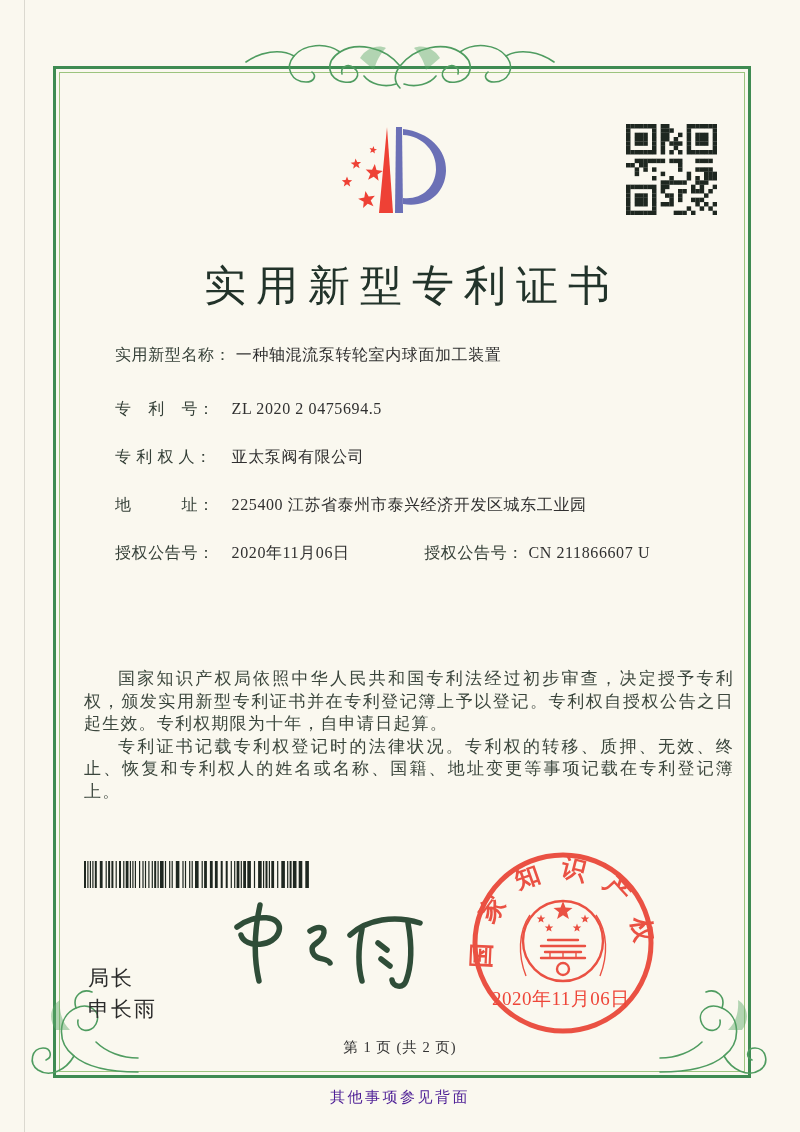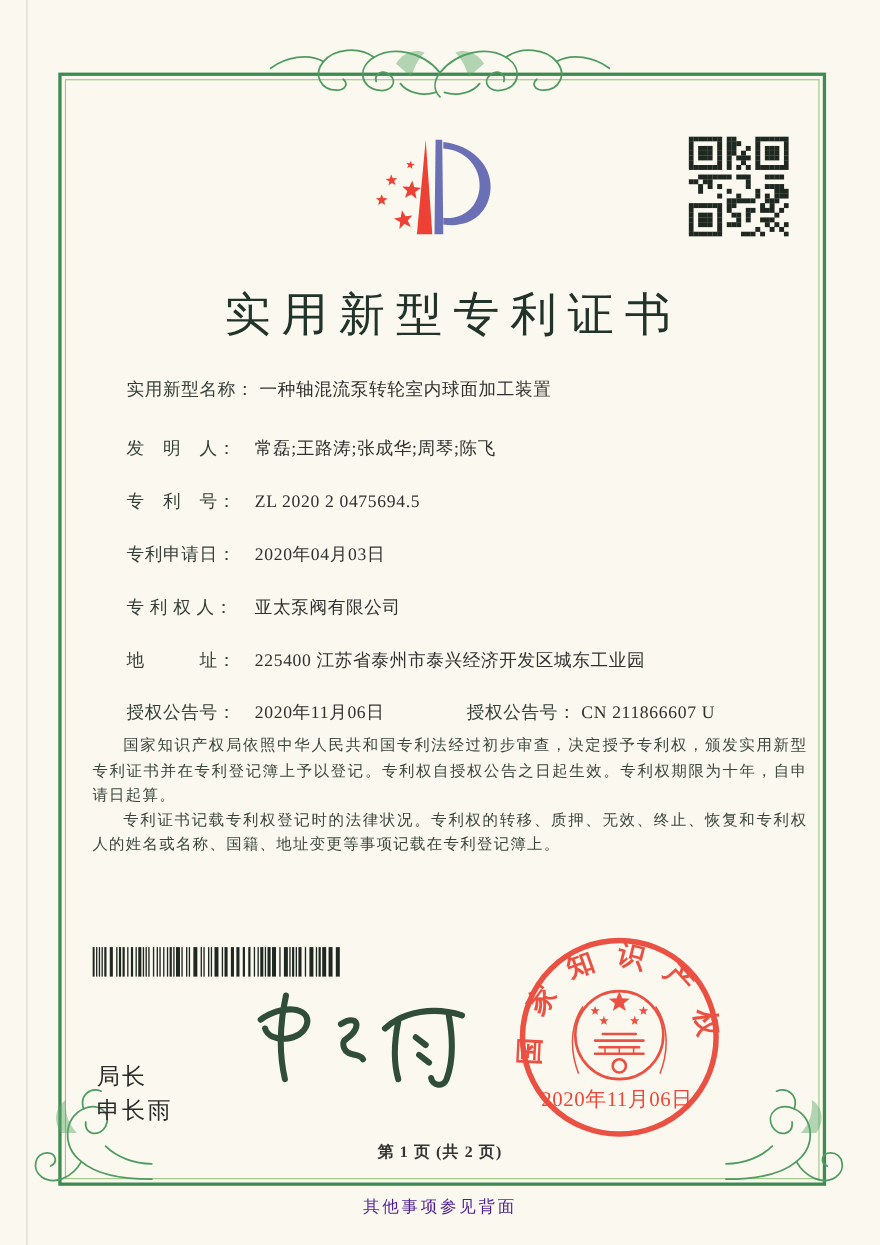--- a/index.html
+++ b/index.html
@@ -36,21 +36,21 @@
     font-size:42px; letter-spacing:10px; font-weight:500; color:var(--title-ink); z-index:3; margin:12px;}
   
   .fields{position:absolute; left:95px; top:344px; width:645px; z-index:3; font-size:16px;margin-left:20px;}
   .frow{line-height:22px; margin-bottom:26px; letter-spacing:.6px; white-space:nowrap;}
   .frow.first{margin-bottom:32px;}
   .fl{display:inline-block; min-width:112px; color:#343f37;}
   .fv{color:#303030;}
   .fl2{margin-left:70px; color:#343f37;text-align:center;}
   
   .paras{position:absolute; left:84px; top:668px; width:650px; z-index:3;
-    font-size:14px; line-height:22.5px; letter-spacing:1.2px; color:var(--body-ink);
+    font-size:17px; line-height:22.5px; letter-spacing:1.2px; color:var(--body-ink);
     text-align:justify;}
   .paras p{margin:0; text-indent:2em;}
   
   .barcode-svg{position:absolute; left:84px; top:861px; width:228px; height:27px; z-index:3;}
   .barcode-svg rect{fill:var(--code-ink);}
   
   .director{position:absolute; left:88px; top:963px; z-index:3; font-size:21px;
     line-height:31px; color:#2b2b2b; letter-spacing:2px;}
   .sig-svg{position:absolute; left:215px; top:893px; width:215px; height:100px; z-index:3;}
   .sig{stroke:var(--signature-ink); stroke-width:5.5px; fill:none; stroke-linecap:round;
@@ -60,21 +60,21 @@
     z-index:4; opacity:.93; mix-blend-mode:multiply;}
   .seal-ring{fill:none; stroke:var(--seal-red); stroke-width:5px;}
   .seal-text{fill:var(--seal-red); font-size:25px; font-weight:bold; letter-spacing:18px;}
   .emb{stroke:var(--seal-red); fill:none; stroke-width:2.4px; stroke-linecap:round;}
   .emb-thin{stroke:var(--seal-red); fill:none; stroke-width:1.4px;}
   .emb-star{fill:var(--seal-red);}
   .seal-date{position:absolute; left:492px; top:986px; z-index:5; font-size:19px;
     color:var(--seal-red); letter-spacing:.5px;}
   
   .pageinfo{position:absolute; left:0; top:1038px; width:100%; text-align:center;
-    font-size:14.5px; letter-spacing:1px; color:#333; z-index:3;font-weight:bold;}
+    font-size:14.5px; letter-spacing:1px; color:#333; z-index:3;}
   .backnote{position:absolute; left:0; top:1088px; width:100%; text-align:center;
     font-size:15px; letter-spacing:2.5px; color:#4c1d95; z-index:3;}
 </style>
 </head>
 <body>
 
 <div class="page">
 
   <div class="frame">
     <div class="frame-inner"></div>
@@ -334,30 +334,22 @@
     </svg>
 
   <h1 class="title">实用新型专利证书</h1>
 
   <div class="fields">
     <div class="frow first">
       <span class="fl">实用新型名称：</span>
       <span class="fv">一种轴混流泵转轮室内球面加工装置</span>
     </div>
     <div class="frow">
-      <span class="fl">发　明　人：</span>
-      <span class="fv">常磊;王路涛;张成华;周琴;陈飞</span>
-    </div>
-    <div class="frow">
       <span class="fl">专　利　号：</span>
       <span class="fv">ZL 2020 2 0475694.5</span>
-    </div>
-    <div class="frow">
-      <span class="fl">专利申请日：</span>
-      <span class="fv">2020年04月03日</span>
     </div>
     <div class="frow">
       <span class="fl">专 利 权 人：</span>
       <span class="fv">亚太泵阀有限公司</span>
     </div>
     <div class="frow">
       <span class="fl">地　　　址：</span>
       <span class="fv">225400 江苏省泰州市泰兴经济开发区城东工业园</span>
     </div>
     <div class="frow">

